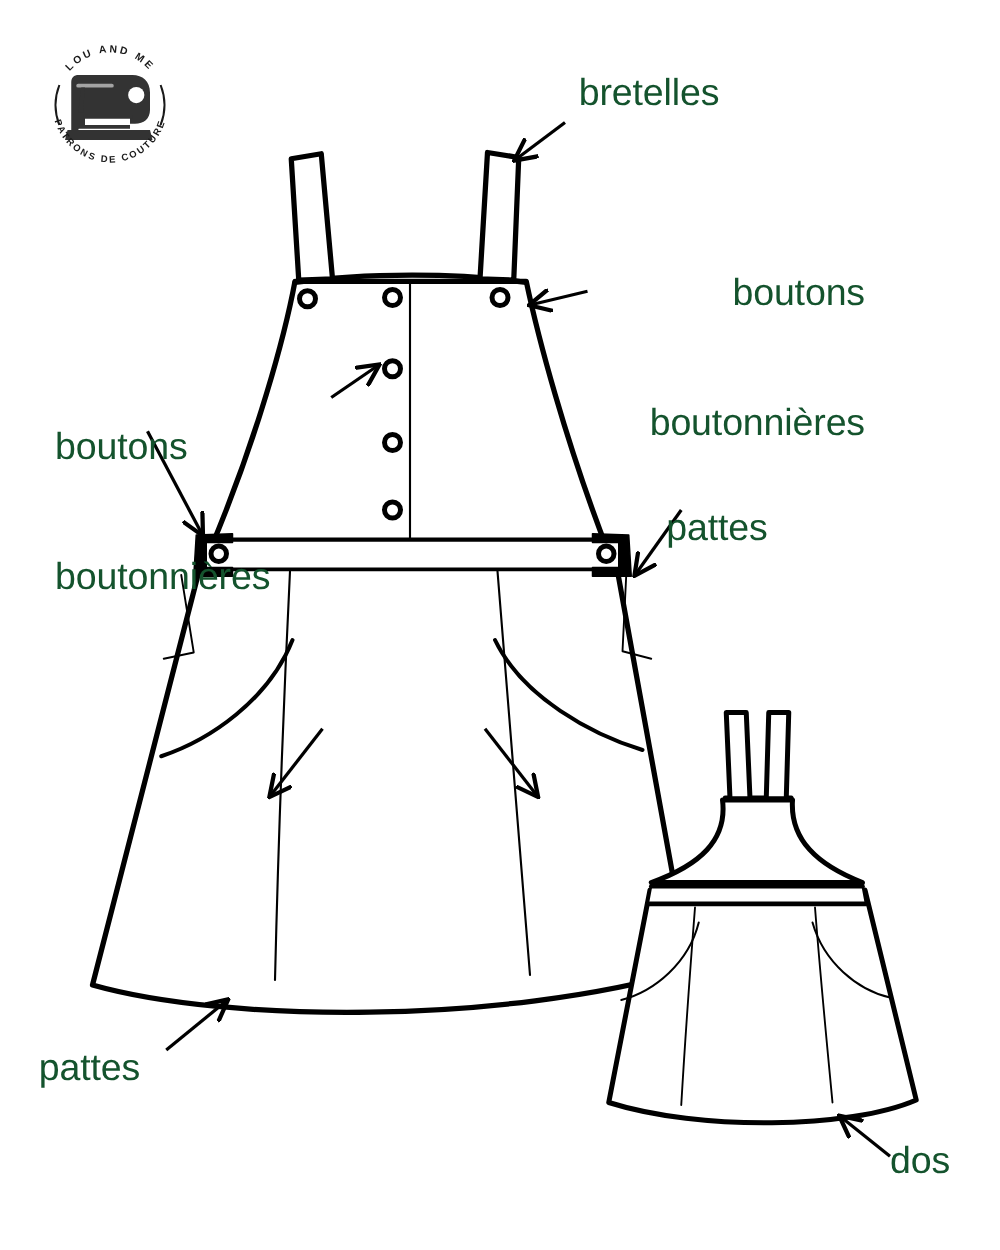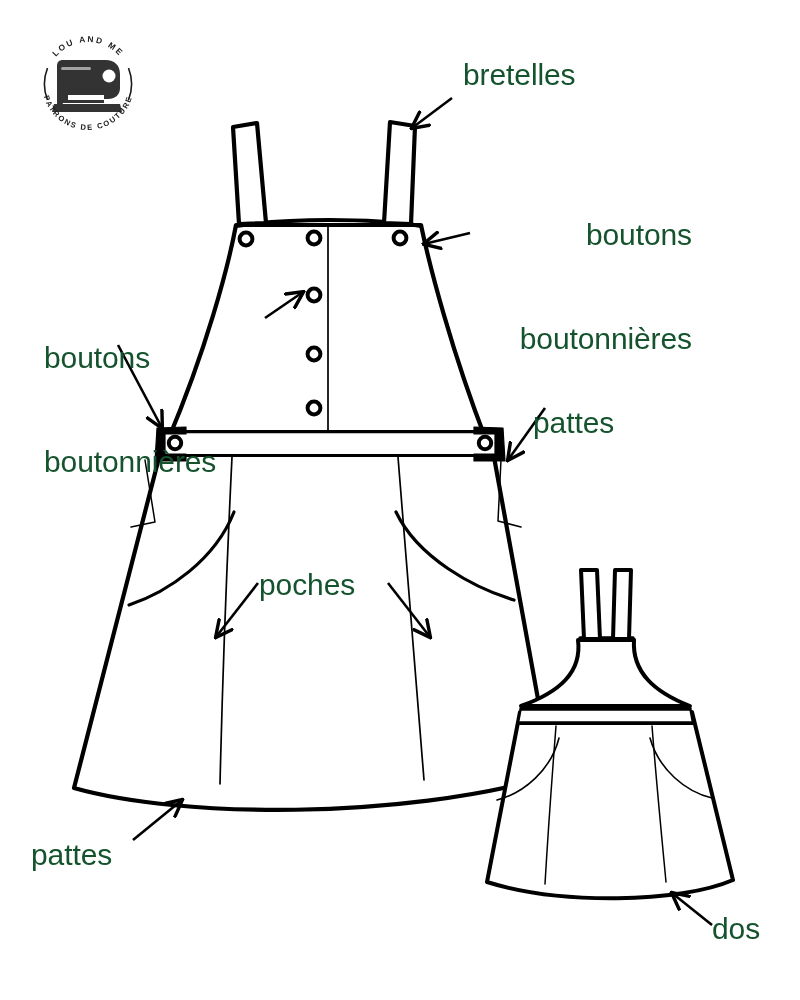--- a/index.html
+++ b/index.html
@@ -227,19 +227,18 @@
 
   <div class="label left-align" id="label-boutons-left">
     <div>boutons</div>
     <div>boutonnières</div>
   </div>
 
   <div class="label left-align" id="label-pattes">
     <div>pattes</div>
   </div>
 
-  <div class="label left-align" id="label-poches">poches</div>
 
   <div class="label left-align" id="label-ourlet">pattes</div>
 
   <div class="label left-align" id="label-dos">dos</div>
 
 </div>
 
 </body></html>

